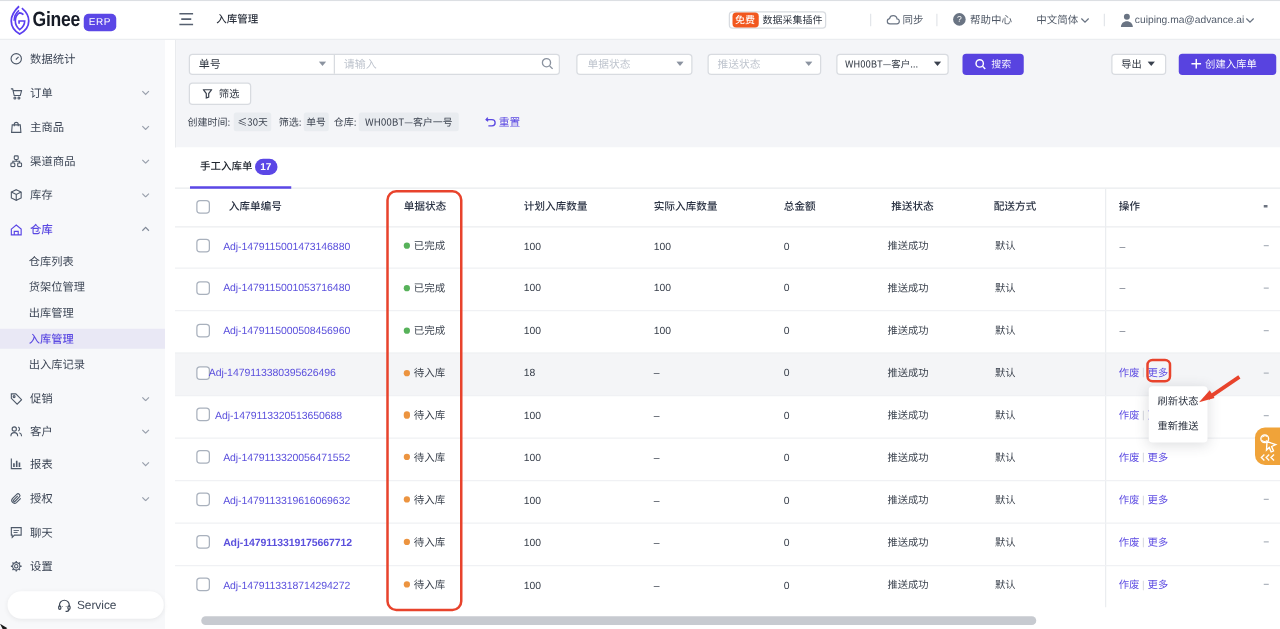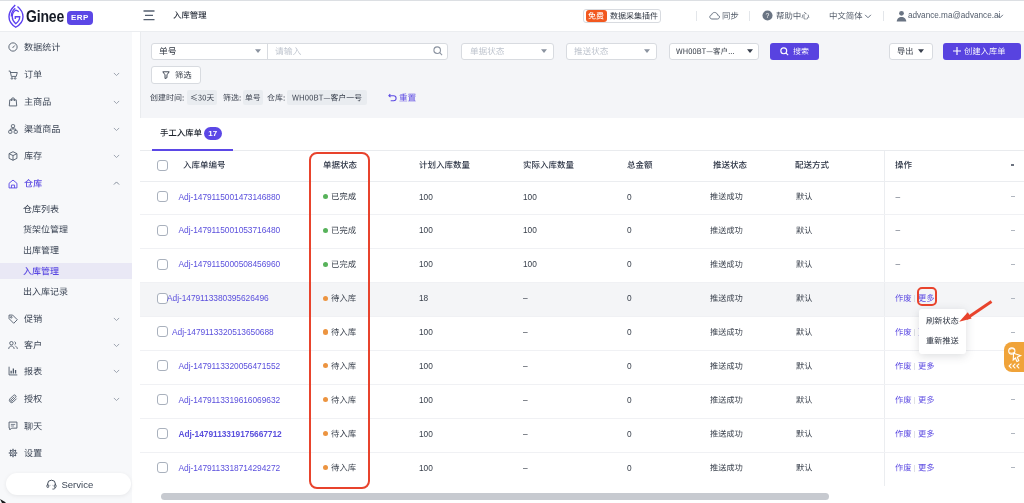--- a/index.html
+++ b/index.html
@@ -127,21 +127,21 @@
       <path id="g118" d="M456 -842C393 -759 272 -661 111 -594C128 -582 151 -558 163 -541C254 -583 331 -632 397 -685H679C629 -623 560 -569 481 -524C445 -554 395 -589 353 -613L298 -574C338 -551 382 -519 415 -489C308 -437 190 -401 78 -381C91 -365 107 -334 114 -314C375 -369 668 -503 796 -726L747 -756L734 -753H473C497 -776 519 -800 539 -824ZM619 -493C547 -394 403 -283 200 -210C216 -196 237 -170 247 -153C372 -203 477 -264 560 -332H833C783 -254 711 -191 624 -142C589 -175 540 -214 500 -242L438 -206C477 -177 522 -139 555 -106C414 -42 246 -7 75 9C87 28 101 61 106 82C461 40 804 -76 944 -373L894 -404L880 -400H636C660 -425 682 -450 702 -475Z"></path>
       <path id="g119" d="M647 -736V-173H718V-736ZM847 -821V-20C847 -3 842 1 826 2C808 2 752 3 693 1C704 24 714 58 718 79C792 79 848 76 878 64C908 51 920 29 920 -20V-821ZM192 -417V-30H250V-353H346V78H411V-353H515V-111C515 -101 513 -99 503 -98C494 -98 467 -98 430 -99C440 -82 449 -56 451 -37C499 -37 531 -38 552 -50C573 -61 578 -80 578 -110V-417H515H411V-520H574V-783H106V-445C106 -305 101 -115 29 18C46 26 75 48 86 61C163 -82 174 -296 174 -445V-520H346V-417ZM174 -715H503V-588H174Z"></path>
       <path id="g120" d="M360 -213C390 -163 426 -95 442 -51L495 -83C480 -125 444 -190 411 -240ZM135 -235C115 -174 82 -112 41 -68C56 -59 82 -40 94 -30C133 -77 173 -150 196 -220ZM553 -744V-400C553 -267 545 -95 460 25C476 34 506 57 518 71C610 -59 623 -256 623 -400V-432H775V75H848V-432H958V-502H623V-694C729 -710 843 -736 927 -767L866 -822C794 -792 665 -762 553 -744ZM214 -827C230 -799 246 -765 258 -735H61V-672H503V-735H336C323 -768 301 -811 282 -844ZM377 -667C365 -621 342 -553 323 -507H46V-443H251V-339H50V-273H251V-18C251 -8 249 -5 239 -5C228 -4 197 -4 162 -5C172 13 182 41 184 59C233 59 267 58 290 47C313 36 320 18 320 -17V-273H507V-339H320V-443H519V-507H391C410 -549 429 -603 447 -652ZM126 -651C146 -606 161 -546 165 -507L230 -525C225 -563 208 -622 187 -665Z"></path>
     </defs>
   </svg>
 <div style="position:absolute;left:0px;top:0px;width:1024px;height:1px;background:#dcdfe3"></div>
 <div style="position:absolute;left:0px;top:1px;width:1024px;height:29.5px;background:#fff"></div>
 <div style="position:absolute;left:0px;top:30.5px;width:1024px;height:1px;background:#ebedf0"></div>
 <div style="position:absolute;left:26.4px;top:8.2px;font-size:16.5px;color:#161b26;font-weight:700;letter-spacing:-0.2px;white-space:nowrap;line-height:1;transform:scale(.85,1);transform-origin:0 0">Ginee</div>
 <div style="position:absolute;left:67px;top:11.1px;width:25.8px;height:13.5px;background:#5b47e6;border-radius:4px"></div>
-<div style="position:absolute;left:79.9px;top:14.34px;font-size:8px;color:#fff;font-weight:700;letter-spacing:0.4px;white-space:nowrap;line-height:1;transform:translateX(-50%);">ERP</div>
+<div style="position:absolute;left:79.9px;top:14.34px;font-size:8px;color:#fff;font-weight:400;letter-spacing:0.4px;white-space:nowrap;line-height:1;transform:translateX(-50%);">ERP</div>
 <svg style="position:absolute;left:142.5px;top:9.8px" width="12" height="11" viewBox="0 0 12 11" fill="none" stroke="#566070" stroke-width="1.3">
     <path d="M.5 1h11M2 5.3h8M.5 9.6h11"></path>
   </svg>
 <div style="position:absolute;left:583.4px;top:9px;width:77.4px;height:14.2px;background:#fff;border:1px solid #d8dbe0;border-radius:3px"></div>
 <div style="position:absolute;left:585.6px;top:10.2px;width:21px;height:11.6px;background:#f2581f;border-radius:3px"></div>
 <div style="position:absolute;left:696px;top:10.5px;width:1px;height:10.5px;background:#e3e6ea"></div>
 <div style="position:absolute;left:748.5px;top:10.5px;width:1px;height:10.5px;background:#e3e6ea"></div>
 <div style="position:absolute;left:883px;top:10.5px;width:1px;height:10.5px;background:#e3e6ea"></div>
 <svg style="position:absolute;left:708.5px;top:10.8px" width="12" height="10" viewBox="0 0 13 11" fill="none" stroke="#6a7483" stroke-width="1.1">
     <path d="M3.2 8.8C1.9 8.8.8 7.8.8 6.5c0-1.2.9-2.1 2-2.3C3.1 2.7 4.4 1.6 6 1.6c1.8 0 3.2 1.3 3.4 3 .1 0 2-.1 2 2 0 1.2-1 2.2-2.2 2.2z"></path>
@@ -150,21 +150,21 @@
     <circle cx="6" cy="6" r="5.5" fill="#6a7483"></circle>
     <text x="6" y="8.6" font-size="7.5" fill="#fff" text-anchor="middle" font-family="Liberation Sans">?</text>
   </svg>
 <svg style="position:absolute;left:864px;top:13.5px" width="8" height="5" viewBox="0 0 9 6" fill="none" stroke="#6a7483" stroke-width="1.2">
     <path d="M1 1l3.5 3.5L8 1"></path>
   </svg>
 <svg style="position:absolute;left:895.5px;top:9.8px" width="11" height="12" viewBox="0 0 12 13" fill="#6a7483">
     <circle cx="6" cy="3.6" r="2.6"></circle>
     <path d="M.8 12.5c0-2.9 2.3-5 5.2-5s5.2 2.1 5.2 5z"></path>
   </svg>
-<div style="position:absolute;left:907.9px;top:11.946px;font-size:8.2px;color:#525c6b;font-weight:400;letter-spacing:0px;white-space:nowrap;line-height:1;">advance.ma@advance.ai</div>
+<div style="position:absolute;left:907.9px;top:11.946px;font-size:8.2px;color:#525c6b;font-weight:400;letter-spacing:0px;white-space:nowrap;line-height:1;">cuiping.ma@advance.ai</div>
 <svg style="position:absolute;left:996px;top:13.5px" width="8" height="5" viewBox="0 0 9 6" fill="none" stroke="#6a7483" stroke-width="1.2">
     <path d="M1 1l3.5 3.5L8 1"></path>
   </svg>
 <div style="position:absolute;left:0px;top:31.5px;width:140px;height:471.5px;background:#fff"></div>
 <div style="position:absolute;left:0px;top:31.5px;width:131.5px;height:471.5px;background:#f7f8fa"></div>
 <div style="position:absolute;left:140px;top:31.5px;width:1px;height:471.5px;background:#e9ebee"></div>
 <div style="position:absolute;left:0px;top:263px;width:131.5px;height:15.5px;background:#e9e8f5"></div>
 <svg style="position:absolute;left:112.5px;top:72.3px" width="7" height="4.5" viewBox="0 0 8 5" fill="none" stroke="#9aa1ad" stroke-width="1.1">
     <path d="M1 1l3 3 3-3"></path>
   </svg>

